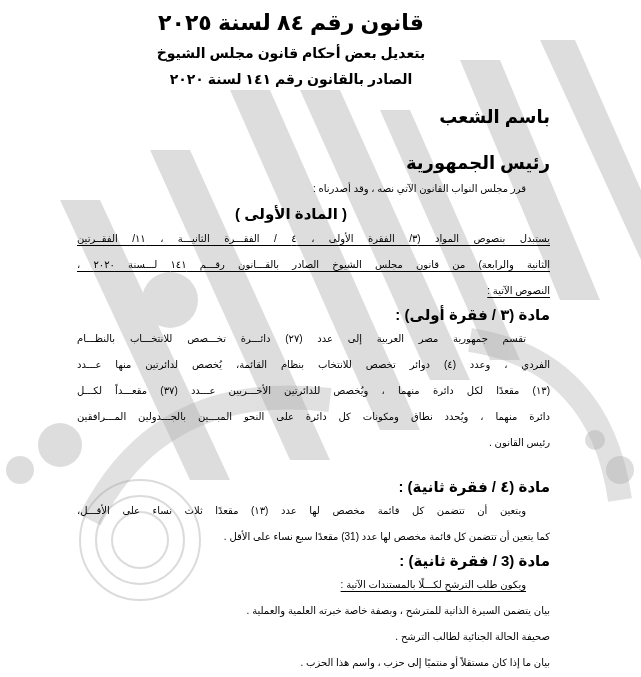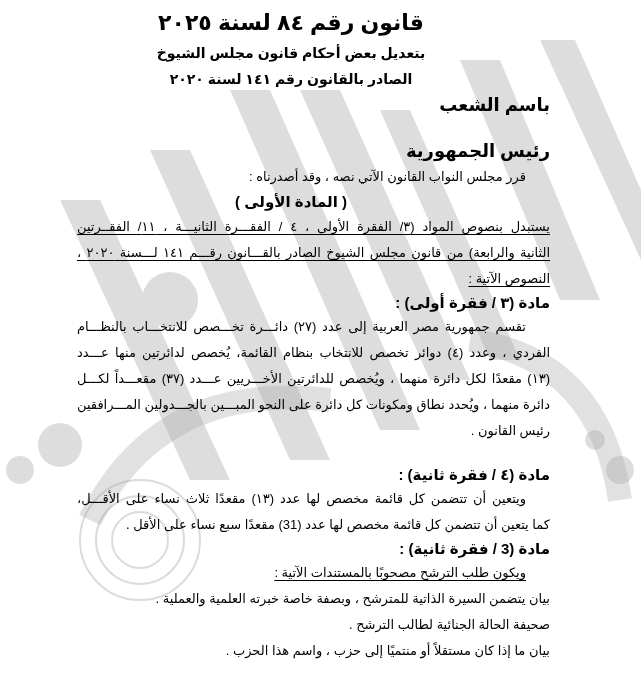--- a/index.html
+++ b/index.html
@@ -40,29 +40,30 @@
       text-align: center;
       font-weight: bold;
       font-size: 14px;
       line-height: 26px;
     }
     .sub1 { margin-top: 2px; }
     .people {
       font-weight: bold;
       font-size: 18px;
       line-height: 26px;
+      margin-top: 12px;
     }
     .president {
       font-weight: bold;
       font-size: 18px;
       line-height: 26px;
       margin-top: 20px;
     }
     .p {
-      font-size: 13px;
+      font-size: 10px;
       line-height: 26px;
       text-align: justify;
       text-align-last: right;
     }
     .indent { text-indent: 24px; }
     .center-head {
       text-align: center;
       font-weight: bold;
       font-size: 15px;
       line-height: 24px;
@@ -142,19 +143,19 @@
   </div>
 
   <div class="art-head" style="margin-top:20px;">مادة (٤ / فقرة ثانية) :</div>
   <div class="p">
     <span class="justified-line indent">ويتعين أن تتضمن كل قائمة مخصص لها عدد (١٣) مقعدًا ثلاث نساء على الأقـــل،</span>
     <span class="last-line">كما يتعين أن تتضمن كل قائمة مخصص لها عدد (31) مقعدًا سبع نساء على الأقل .</span>
   </div>
 
   <div class="art-head">مادة (3 / فقرة ثانية) :</div>
   <div class="p">
-    <span class="last-line indent"><span class="u">ويكون طلب الترشح مصحوبًا بالمستندات الآتية :</span></span>
+    <span class="last-line indent"><span class="u">ويكون طلب الترشح لكـــلًا بالمستندات الآتية :</span></span>
     <span class="last-line">بيان يتضمن السيرة الذاتية للمترشح ، وبصفة خاصة خبرته العلمية والعملية .</span>
     <span class="last-line">صحيفة الحالة الجنائية لطالب الترشح .</span>
     <span class="last-line">بيان ما إذا كان مستقلاً أو منتميًا إلى حزب ، واسم هذا الحزب .</span>
   </div>
 
 </div>
 
 </body></html>

